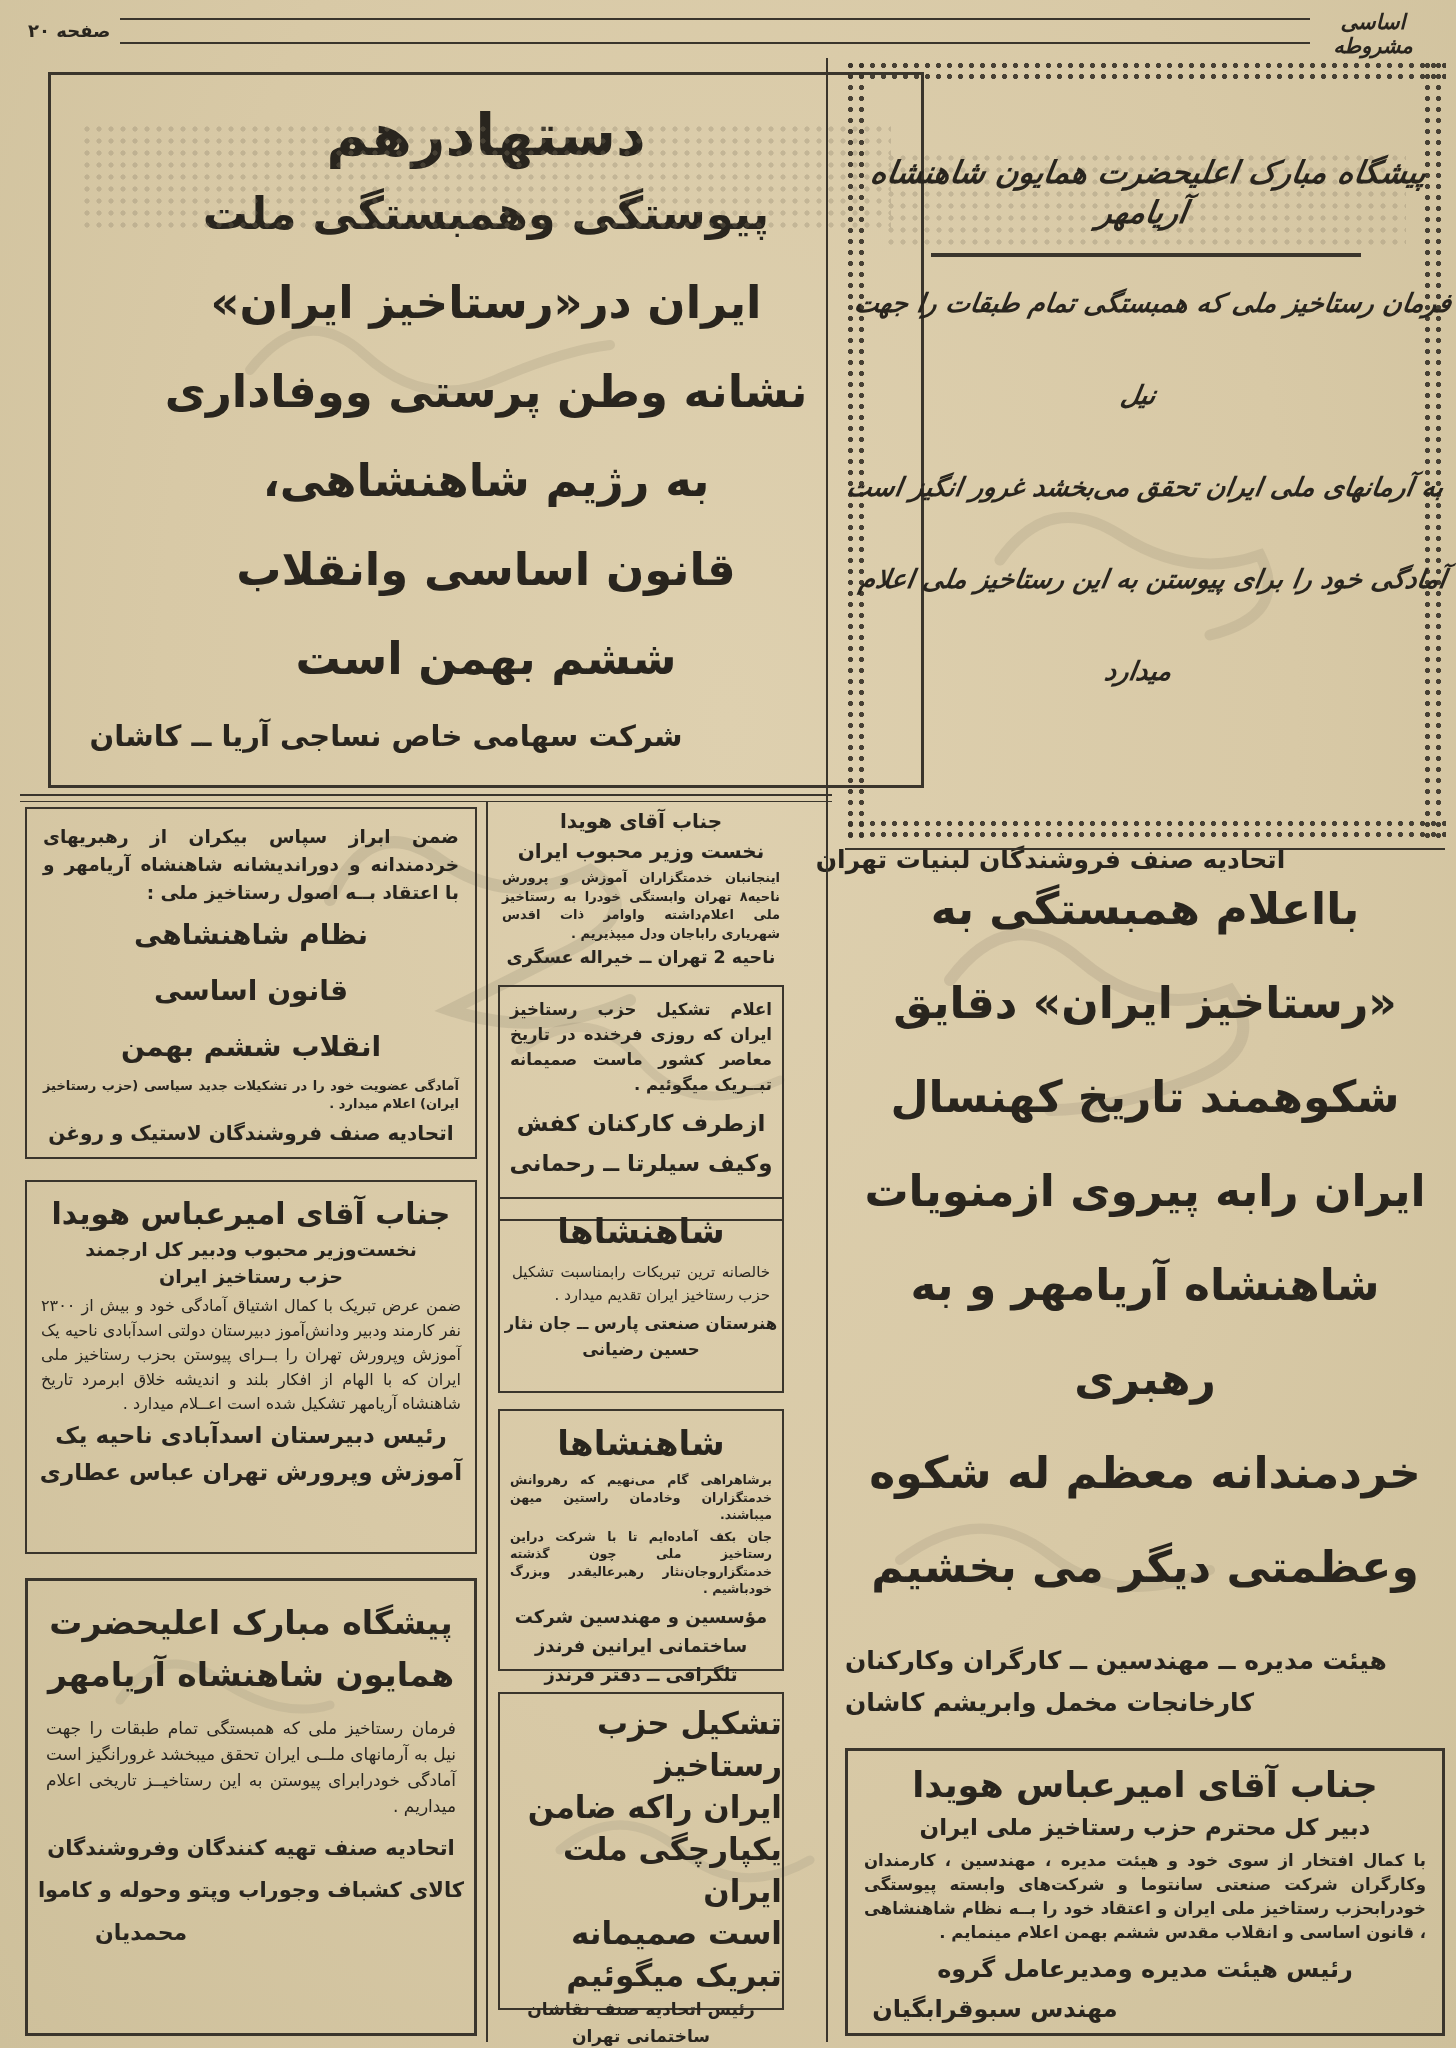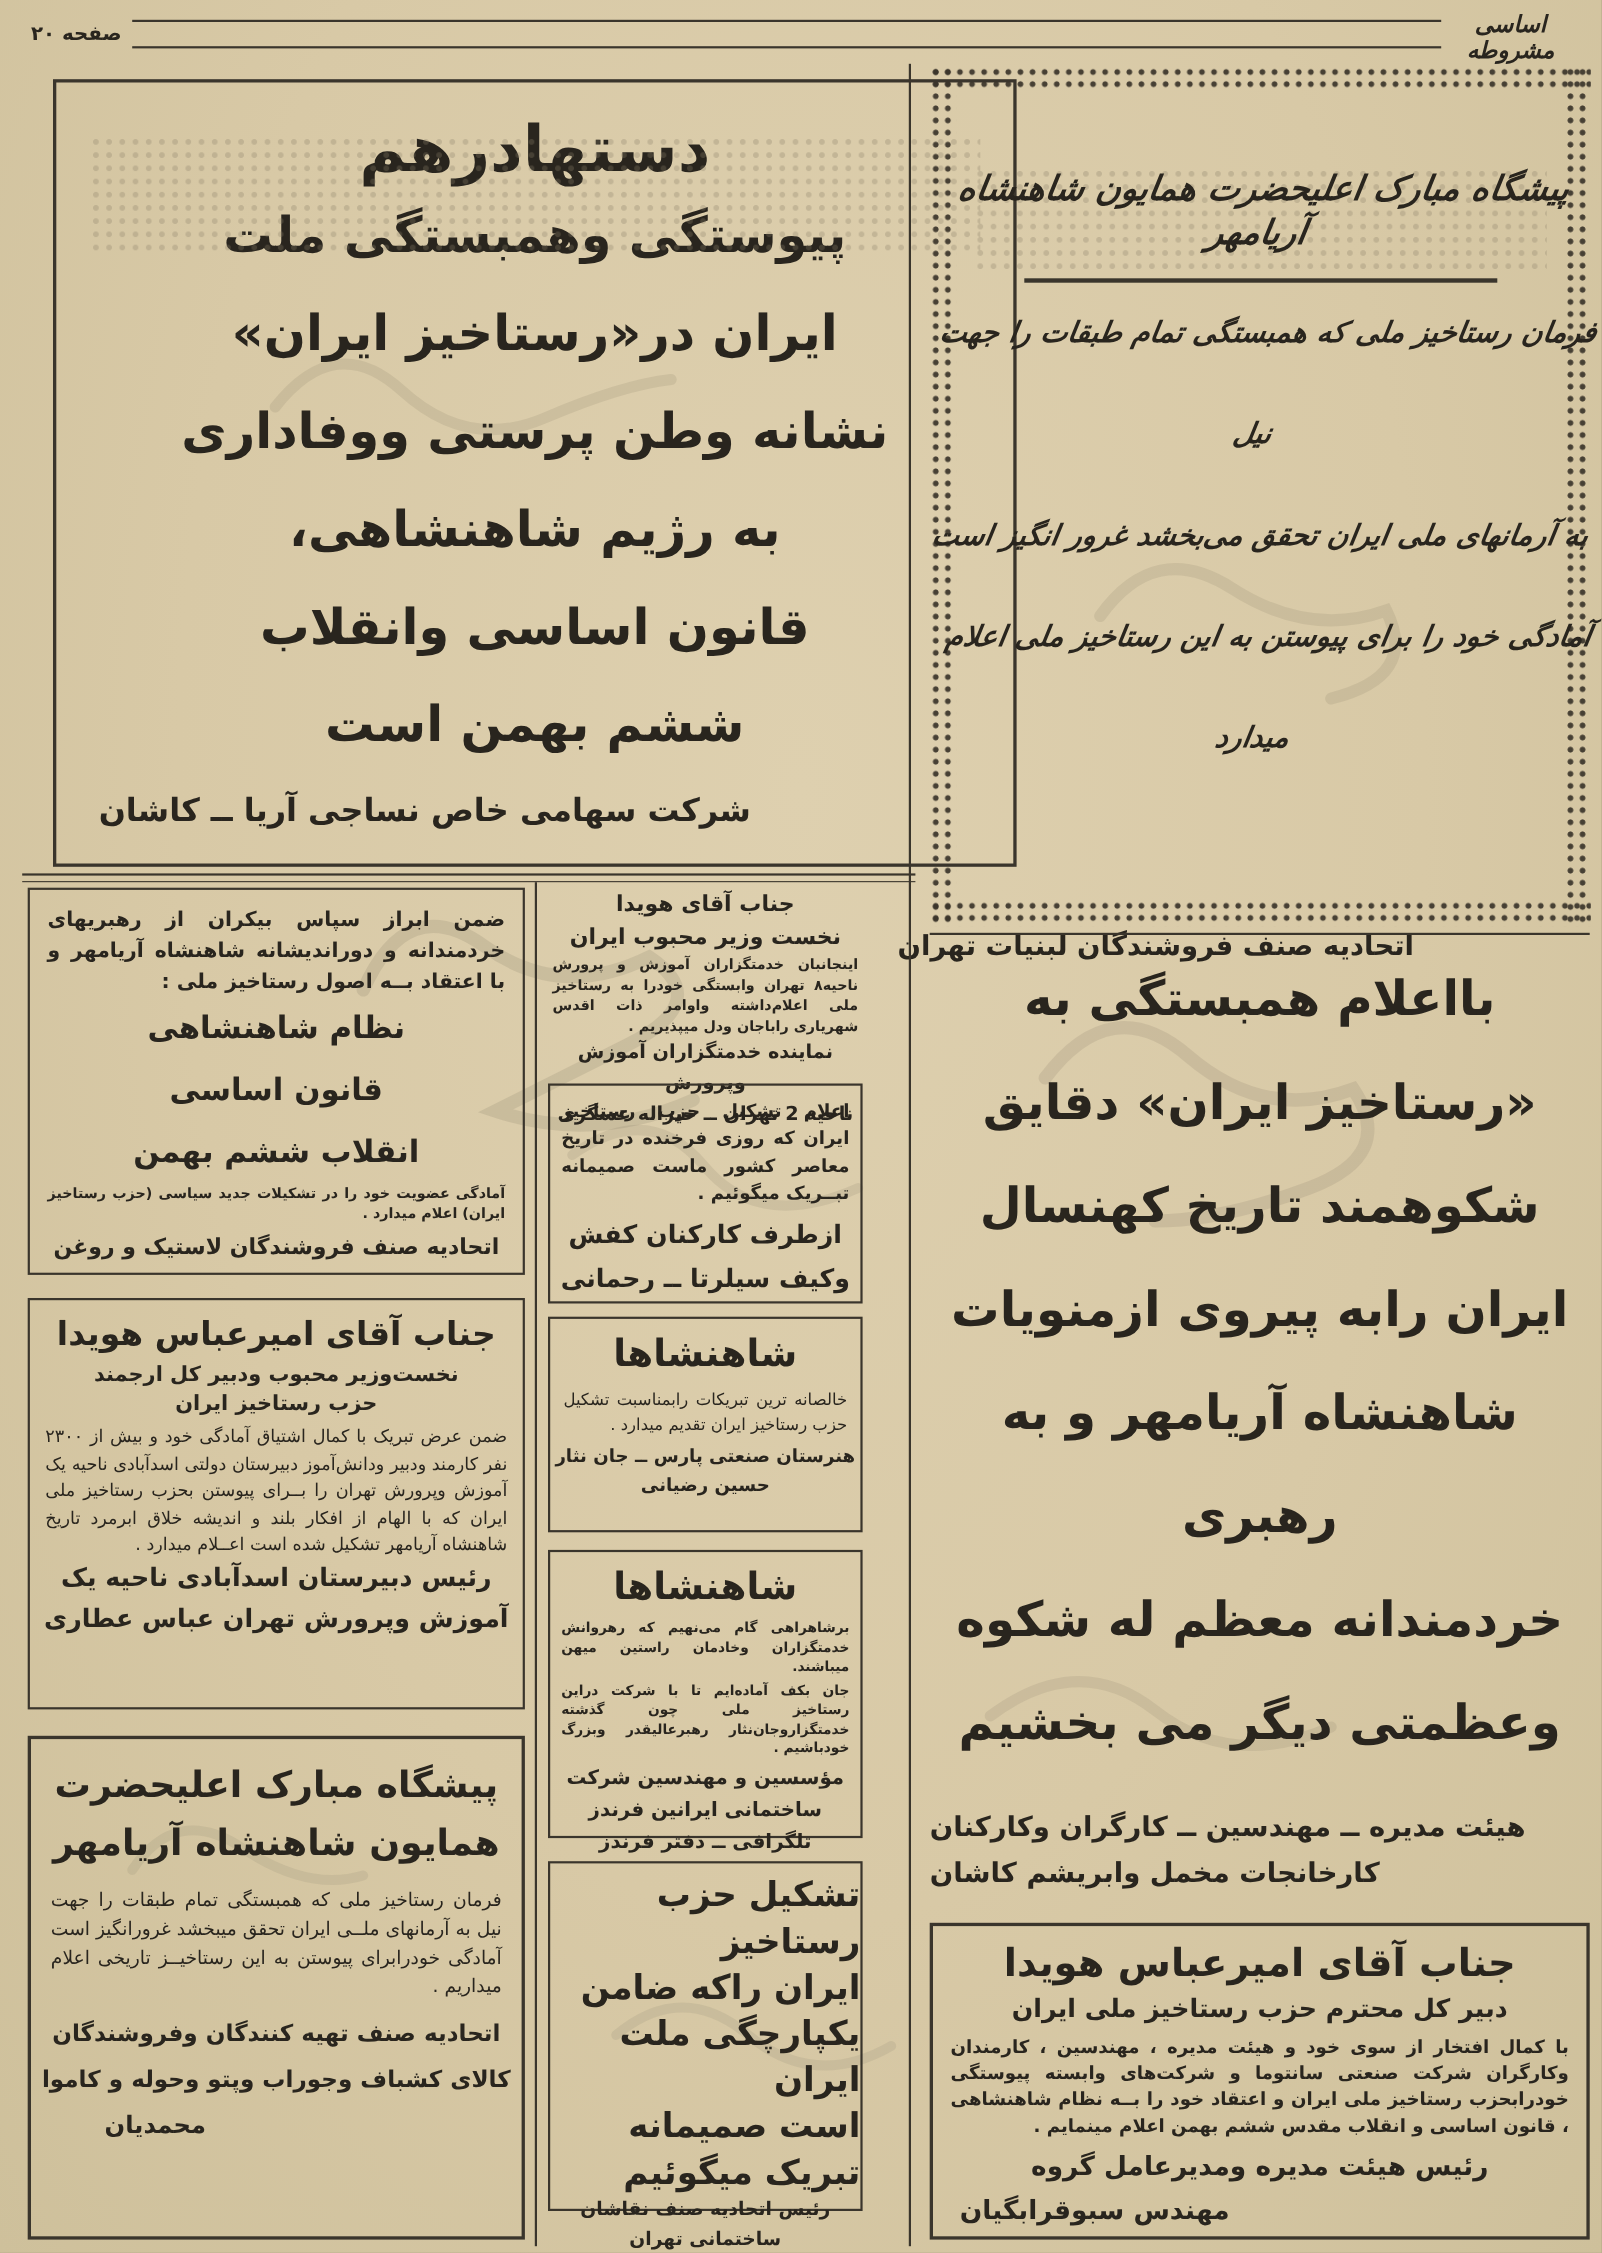--- a/index.html
+++ b/index.html
@@ -157,25 +157,24 @@
     <div class="lcC-body j">فرمان رستاخیز ملی که همبستگی تمام طبقات را جهت نیل به آرمانهای ملــی ایران تحقق میبخشد غرورانگیز است آمادگی خودرابرای پیوستن به این رستاخیــز تاریخی اعلام میداریم .</div>
     <div class="lcC-sig" style="margin-top:8px;">اتحادیه صنف تهیه کنندگان وفروشندگان</div>
     <div class="lcC-sig">کالای کشباف وجوراب وپتو وحوله و کاموا</div>
     <div class="lcC-sig3">محمدیان</div>
   </div>
 
   <div class="abs" style="left:498px;top:806px;width:286px;">
     <div class="mc-t">جناب آقای هویدا</div>
     <div class="mc-t">نخست وزیر محبوب ایران</div>
     <div class="mc-body1 j">اینجانبان خدمتگزاران آموزش و پرورش ناحیه۸ تهران وابستگی خودرا به رستاخیز ملی اعلام‌داشته واوامر ذات اقدس شهریاری راباجان ودل میپذیریم .</div>
-    <div class="mc-sig1">نماینده خدمتگزاران آموزش وپرورش</div>
     <div class="mc-sig1">ناحیه 2 تهران ــ خیراله عسگری</div>
   </div>
 
-  <div class="box thin" style="left:498px;top:985px;width:286px;height:200px;">
+  <div class="box thin" style="left:498px;top:985px;width:286px;height:236px;">
     <div class="mc2-body j">اعلام تشکیل حزب رستاخیز ایران که روزی فرخنده در تاریخ معاصر کشور ماست صمیمانه تبــریک میگوئیم .</div>
     <div class="mc2-sig" style="margin-top:6px;">ازطرف کارکنان کفش</div>
     <div class="mc2-sig">وکیف سیلرتا ــ رحمانی</div>
   </div>
 
   <div class="box thin" style="left:498px;top:1197px;width:286px;height:196px;">
     <div class="mc-shah">شاهنشاها</div>
     <div class="mc3-body j">خالصانه ترین تبریکات رابمناسبت تشکیل حزب رستاخیز ایران تقدیم میدارد .</div>
     <div class="mc3-sig" style="margin-top:4px;">هنرستان صنعتی پارس ــ جان نثار</div>
     <div class="mc3-sig">حسین رضیانی</div>

